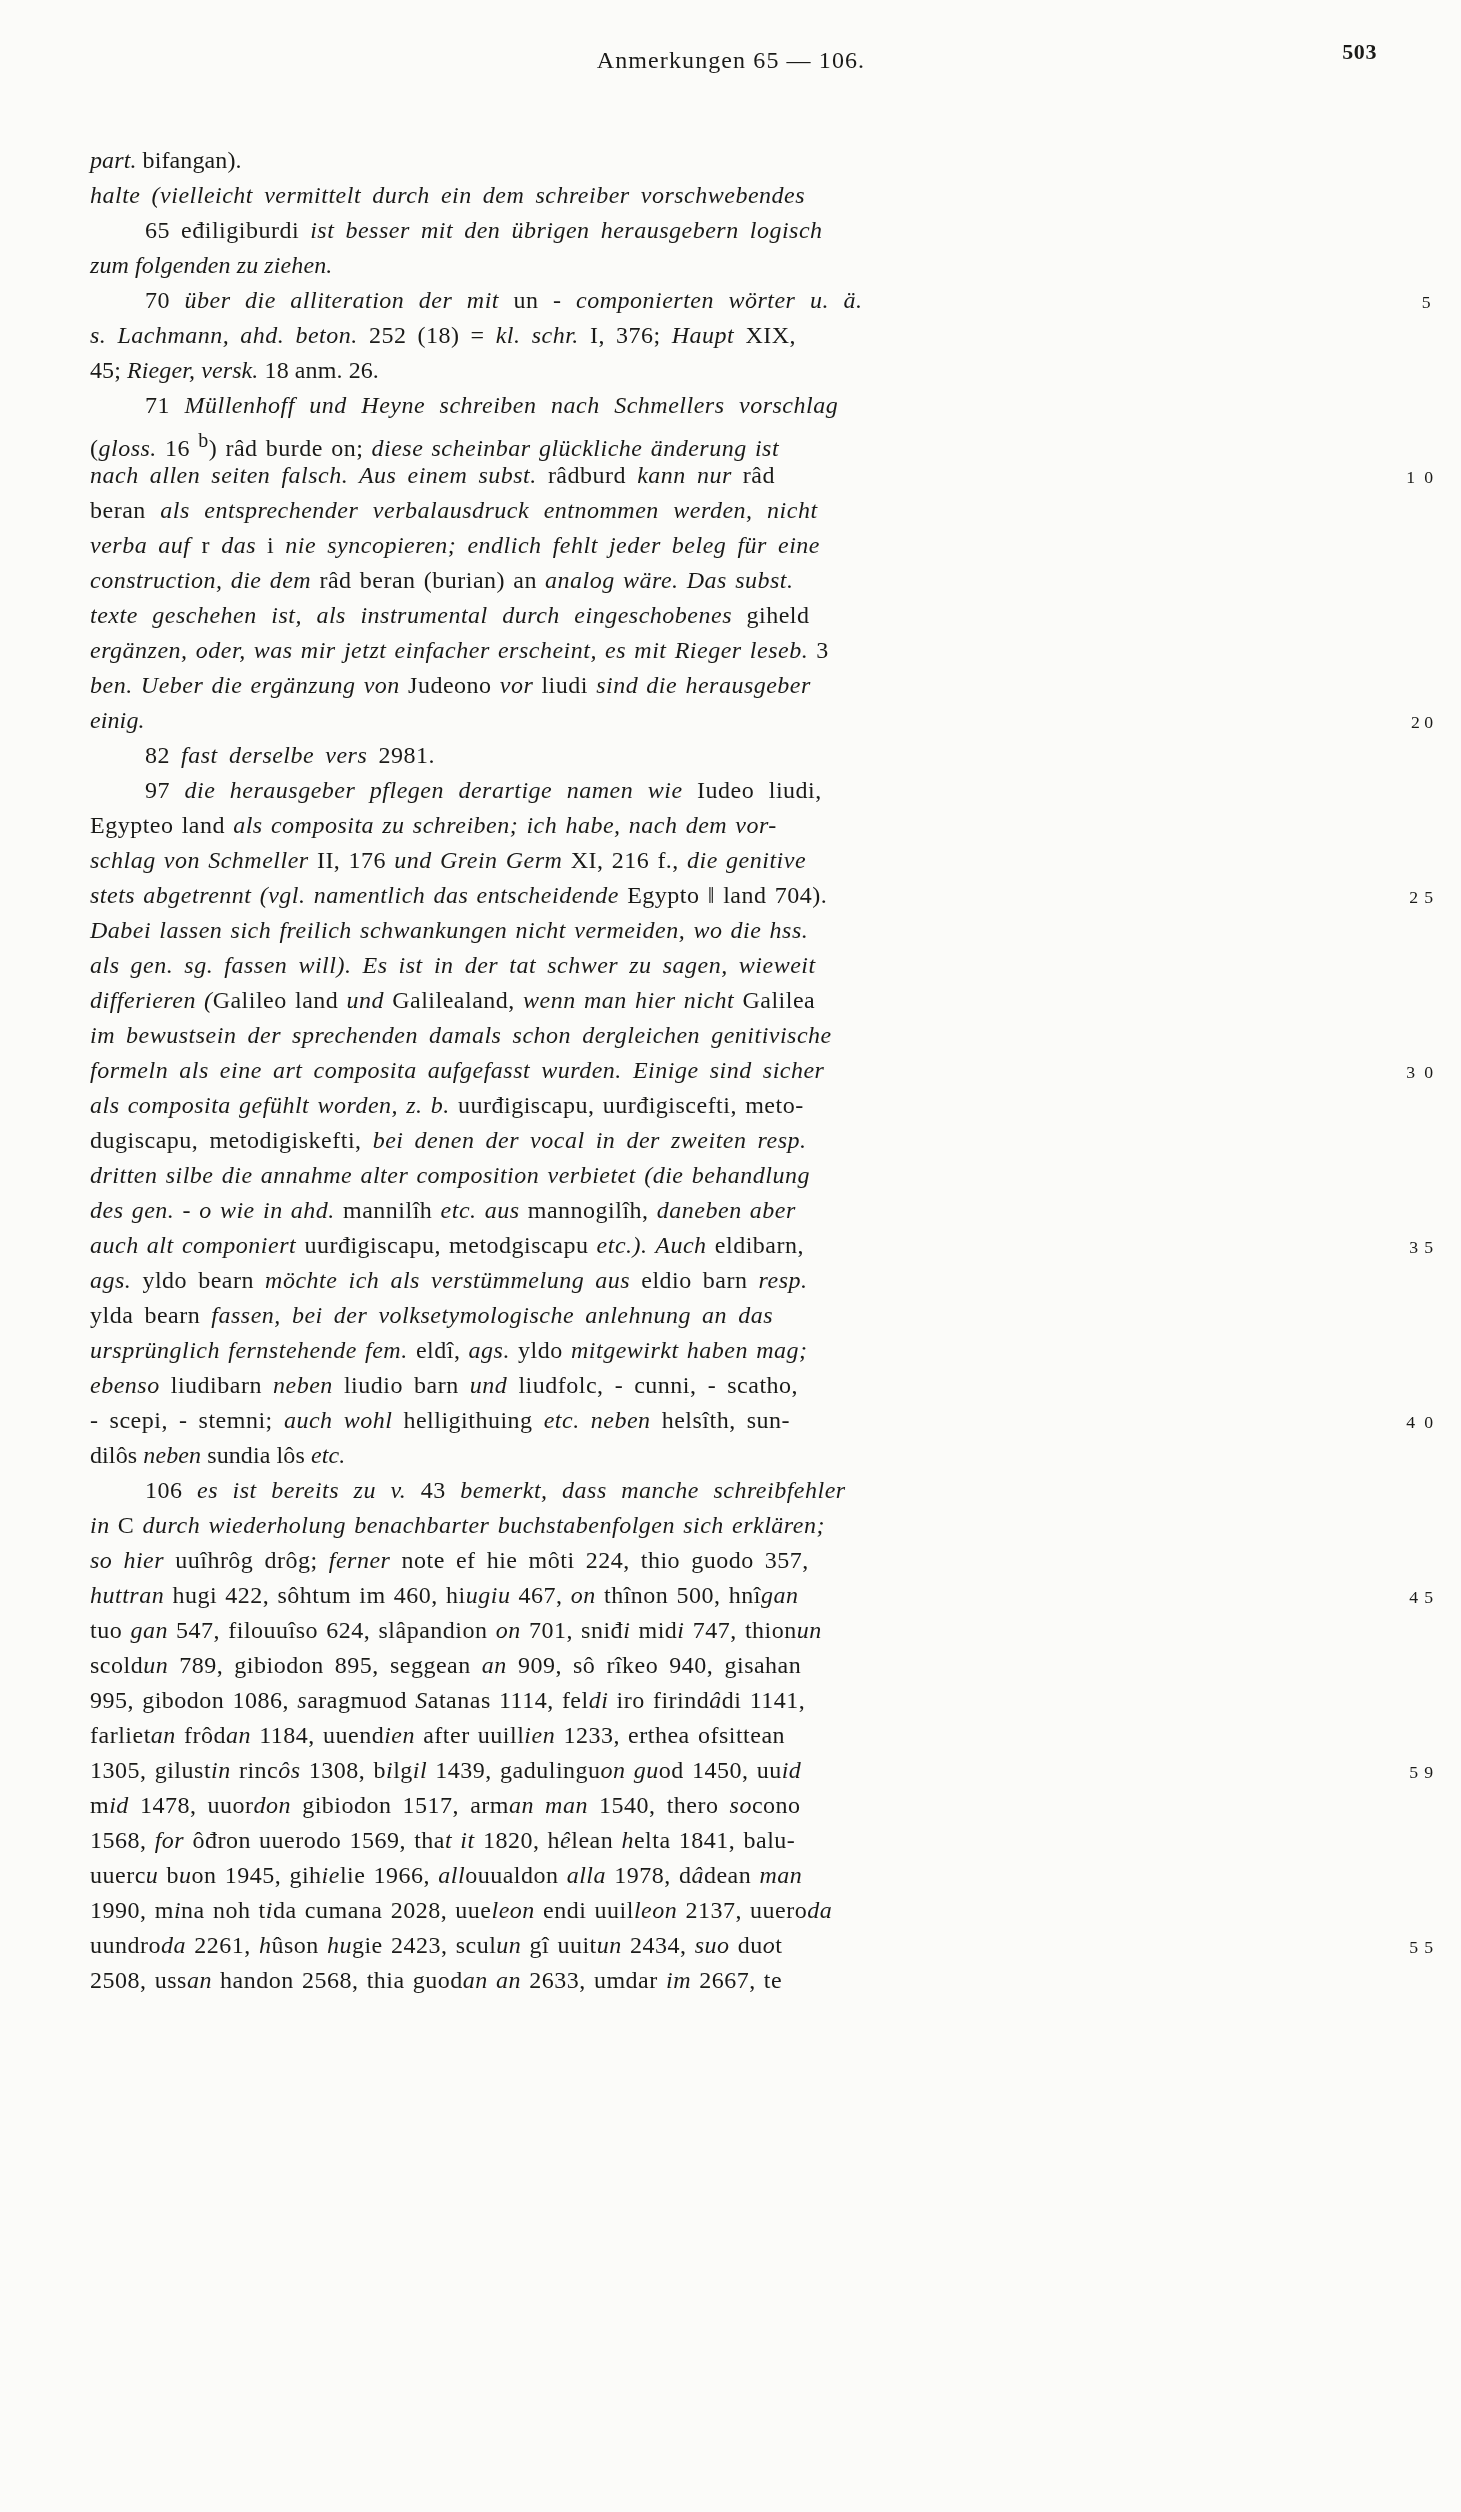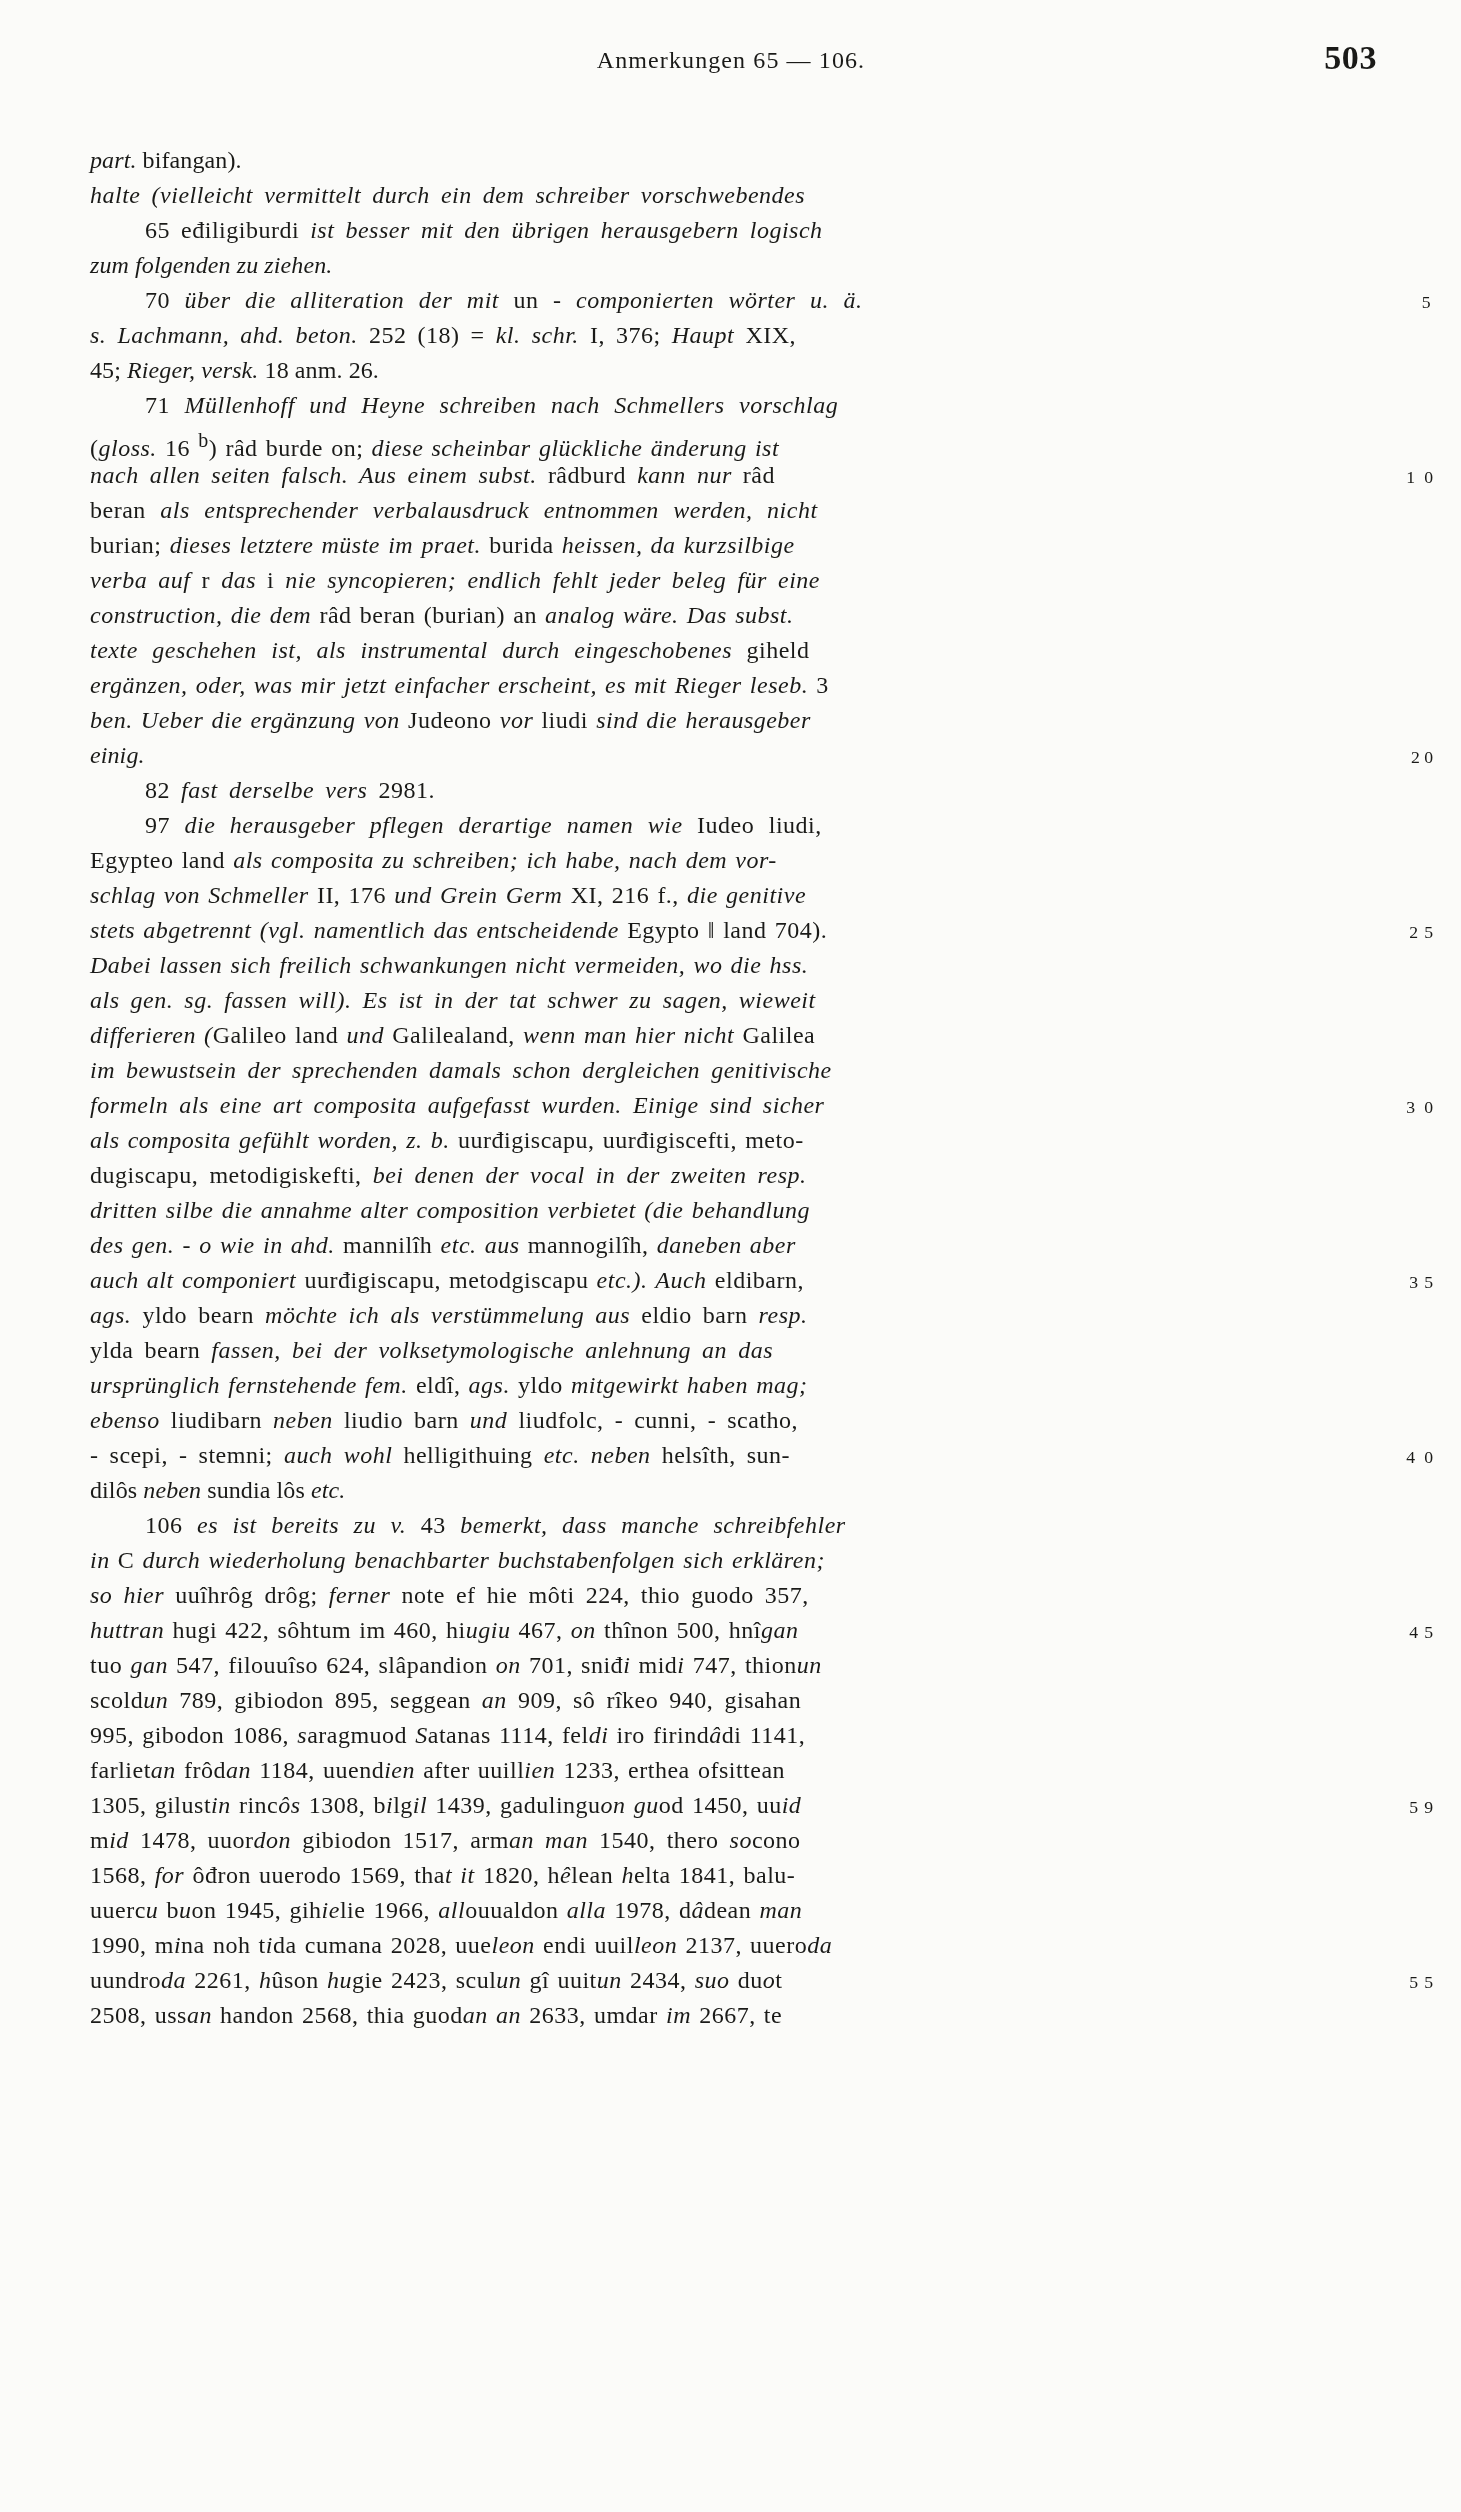--- a/index.html
+++ b/index.html
@@ -39,21 +39,21 @@
     width: 1462px;
     text-align: center;
     font-size: 24px;
     letter-spacing: 1.1px;
     font-family: "Liberation Serif", serif;
   }
   .runhead-pageno {
     position: absolute;
     right: 85px;
     top: -8px;
-    font-size: 34px;
+    font-size: 22px;
     font-weight: bold;
     letter-spacing: 0.6px;
   }
 
   
   .textblock {
     position: absolute;
     top: 143px;
     left: 90px;
     width: 1289px;
@@ -103,21 +103,20 @@
       <div class="ln sp1 wsp2"><i>halte (vielleicht vermittelt durch ein dem schreiber vorschwebendes</i></div>
       <div class="ln sp1 wsp2 indent">65 eđiligiburdi <i>ist besser mit den übrigen herausgebern logisch</i></div>
       <div class="ln "><i>zum folgenden zu ziehen.</i></div>
       <div class="ln sp1 wsp3 indent">70 <i>über die alliteration der mit</i> un - <i>componierten wörter u. ä.</i><span class="lineno">5</span></div>
       <div class="ln sp1 wsp2"><i>s. Lachmann, ahd. beton.</i> 252 (18) = <i>kl. schr.</i> I, 376; <i>Haupt</i> XIX,</div>
       <div class="ln ">45; <i>Rieger, versk.</i> 18 anm. 26.</div>
       <div class="ln sp1 wsp3 indent">71 <i>Müllenhoff und Heyne schreiben nach Schmellers vorschlag</i></div>
       <div class="ln sp1 wsp1">(<i>gloss.</i> 16 <sup>b</sup>) râd burde on; <i>diese scheinbar glückliche änderung ist</i></div>
       <div class="ln sp1 wsp2"><i>nach allen seiten falsch. Aus einem subst.</i> râdburd <i>kann nur</i> râd<span class="lineno tight">1 0</span></div>
       <div class="ln sp1 wsp3">beran <i>als entsprechender verbalausdruck entnommen werden, nicht</i></div>
-      <div class="ln sp1 wsp1">burian; <i>dieses letztere müste im praet.</i> burida <i>heissen, da kurzsilbige</i></div>
       <div class="ln sp1 wsp2"><i>verba auf</i> r <i>das</i> i <i>nie syncopieren; endlich fehlt jeder beleg für eine</i></div>
       <div class="ln sp1 wsp1"><i>construction, die dem</i> râd beran (burian) an <i>analog wäre. Das subst.</i></div>
       <div class="ln sp1 wsp3"><i>texte geschehen ist, als instrumental durch eingeschobenes</i> giheld</div>
       <div class="ln sp1 wsp1"><i>ergänzen, oder, was mir jetzt einfacher erscheint, es mit Rieger leseb.</i> 3</div>
       <div class="ln sp1 wsp1"><i>ben. Ueber die ergänzung von</i> Judeono <i>vor</i> liudi <i>sind die herausgeber</i></div>
       <div class="ln "><i>einig.</i><span class="lineno tight">2 0</span></div>
       <div class="ln sp1 wsp2 indent">82 <i>fast derselbe vers</i> 2981.</div>
       <div class="ln sp1 wsp3 indent">97 <i>die herausgeber pflegen derartige namen wie</i> Iudeo liudi,</div>
       <div class="ln sp1 wsp1">Egypteo land <i>als composita zu schreiben; ich habe, nach dem vor-</i></div>
       <div class="ln sp1 wsp1"><i>schlag von Schmeller</i> II, 176 <i>und Grein Germ</i> XI, 216 f., <i>die genitive</i></div>

